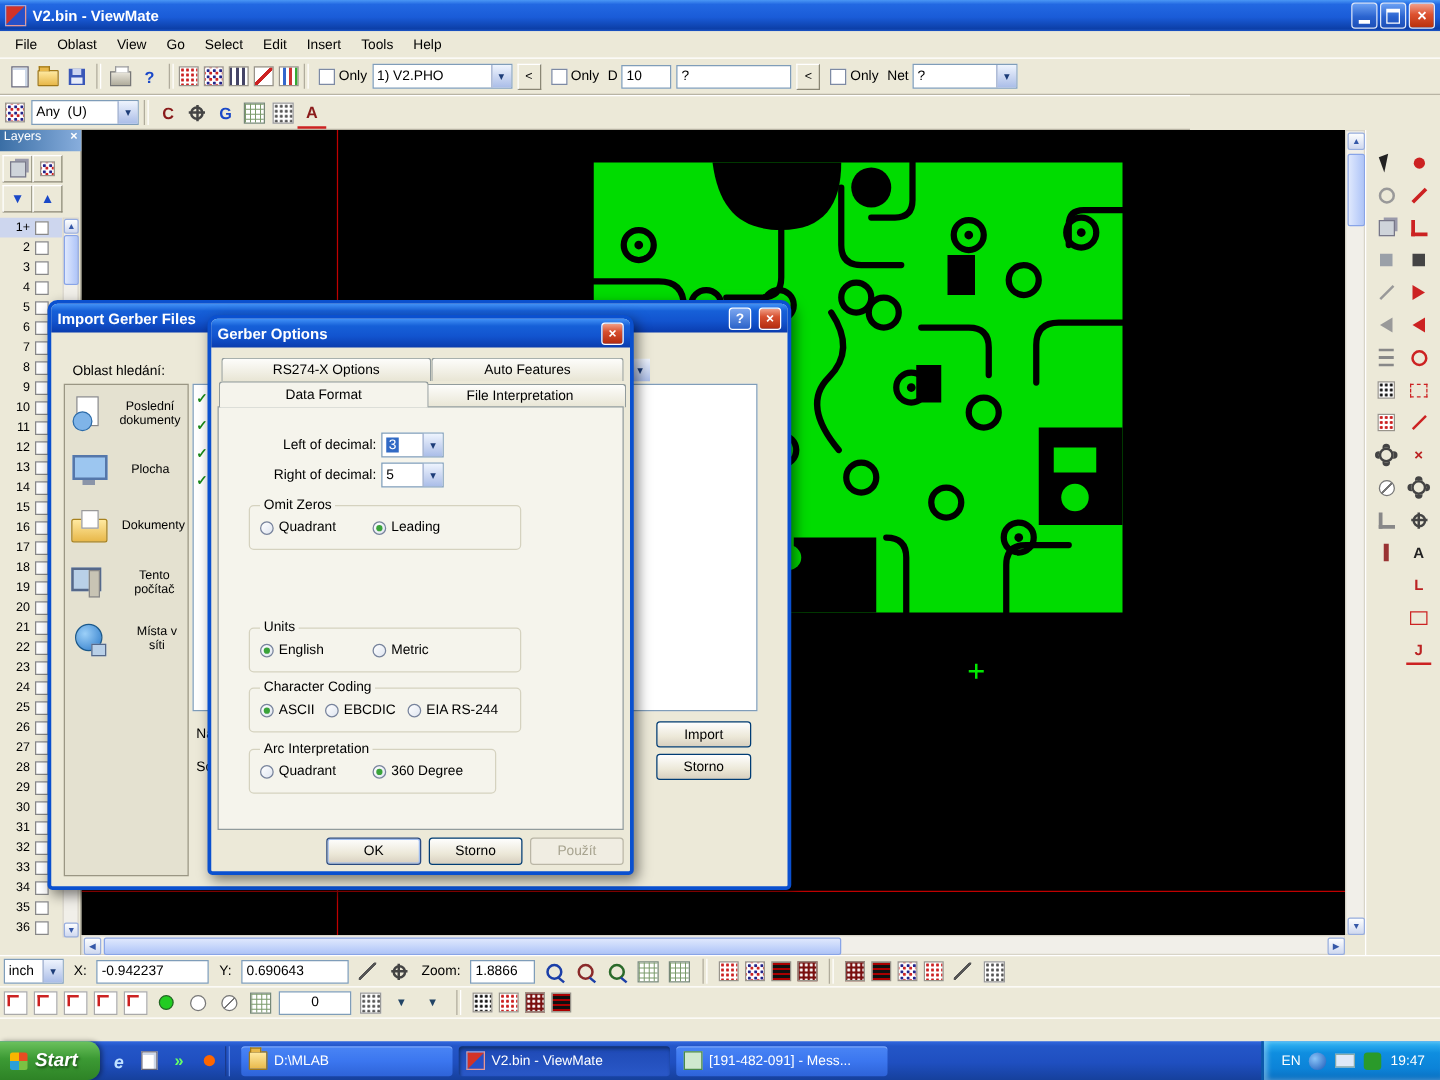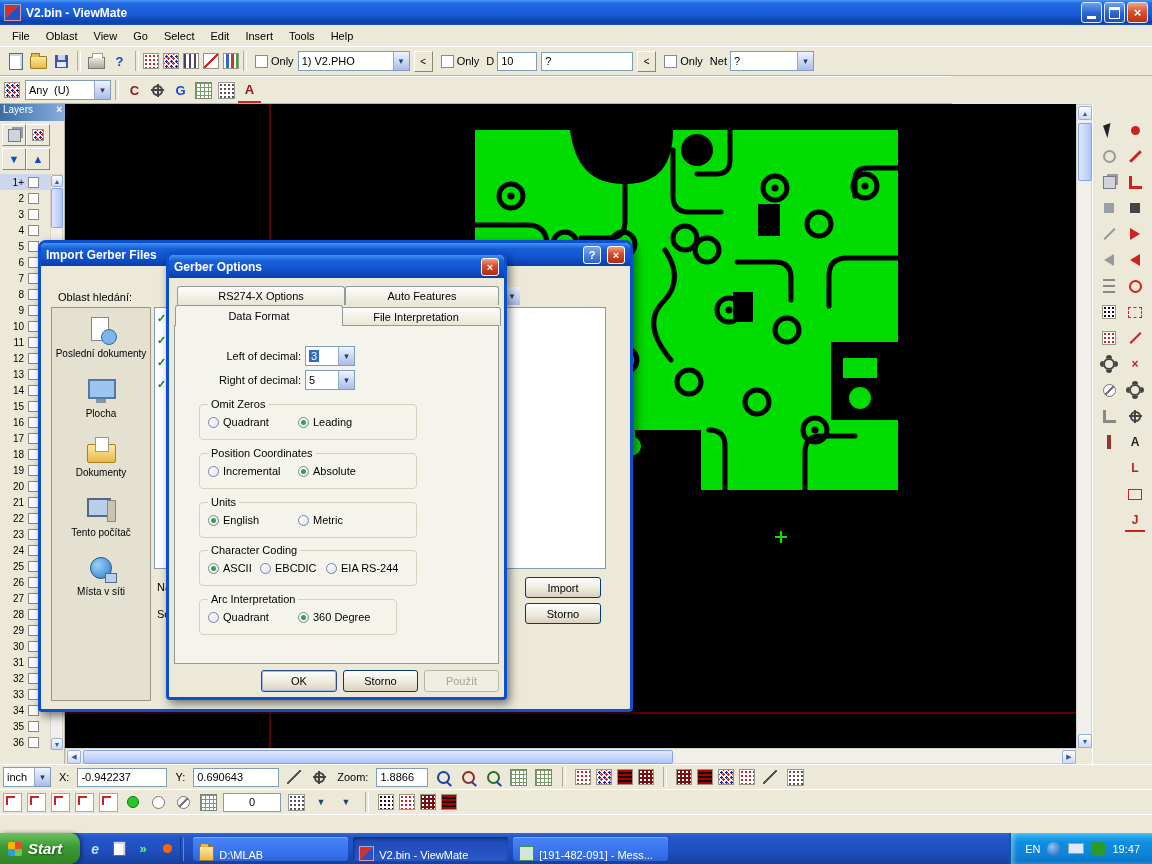--- a/index.html
+++ b/index.html
@@ -144,21 +144,21 @@
   .tabpage{position:absolute;border:1px solid #919b9c;background:#f5f4ec;box-sizing:border-box}
   .grp{position:absolute;border:1px solid #d5d2bf;border-radius:4px;box-sizing:border-box}
   .gl{position:absolute;top:-7px;left:8px;background:#f5f4ec;padding:0 3px;font-size:11px}
   .ropt{position:absolute;top:11px;display:flex;align-items:center;font-size:11px}
   .radio{width:11px;height:11px;border:1px solid #77839c;border-radius:50%;
     background:linear-gradient(135deg,#fff,#dfe5f0);margin-right:4px;position:relative;box-sizing:border-box;flex:none}
   .radio.sel::after{content:"";position:absolute;left:2px;top:2px;width:5px;height:5px;border-radius:50%;background:#3aa33a}
   .dlbl{position:absolute;font-size:11px}
   
   #placesbar{position:absolute;background:#e4e1d0;border:1px solid #9a9684;box-sizing:border-box}
-  .place{display:flex;flex-direction:column;align-items:center;gap:3px;padding:9px 2px 8px;cursor:default}
+  .place{display:flex;align-items:center;gap:17px;padding:9px 2px 8px;cursor:default}
   .pllbl{text-align:center;font-size:10px;line-height:1.15}
   .plic{width:34px;height:28px;position:relative}
   .plic-recent::before{content:"";position:absolute;left:7px;top:0;width:16px;height:22px;background:#fff;border:1px solid #888}
   .plic-recent::after{content:"";position:absolute;right:1px;bottom:0;width:14px;height:14px;border-radius:50%;background:#7fb4e8;border:1px solid #2a6aa8}
   .plic-desktop::before{content:"";position:absolute;left:4px;top:2px;width:24px;height:16px;background:#9cc6f0;border:2px solid #5577aa}
   .plic-desktop::after{content:"";position:absolute;left:12px;bottom:2px;width:10px;height:4px;background:#8a94a8}
   .plic-docs::before{content:"";position:absolute;left:3px;top:8px;width:27px;height:17px;background:linear-gradient(#ffe9a0,#e8b84a);border:1px solid #a8821e;border-radius:2px}
   .plic-docs::after{content:"";position:absolute;left:11px;top:1px;width:12px;height:13px;background:#fff;border:1px solid #999}
   .plic-computer::before{content:"";position:absolute;left:3px;top:2px;width:20px;height:15px;background:#b9d0e8;border:2px solid #55688a}
   .plic-computer::after{content:"";position:absolute;right:2px;top:4px;width:7px;height:20px;background:#c8c4b4;border:1px solid #888}
@@ -166,23 +166,23 @@
   .plic-network::after{content:"";position:absolute;right:1px;bottom:0;width:10px;height:8px;background:#b9d0e8;border:1px solid #55688a}
   .fcheck{color:#1a8a1a;font-size:11px;font-weight:bold;display:block;height:22px}
   
   #taskbar{left:0;top:833px;width:1152px;height:31px;display:flex;align-items:center;
     background:linear-gradient(#3168e0,#2456c8 12%,#1f4fc0 55%,#16409c);box-sizing:border-box}
   #startbtn{height:31px;border-radius:0 10px 10px 0;padding:0 18px 0 8px;display:flex;align-items:center;gap:6px;
     background:linear-gradient(#6cc25e,#3c9a34 45%,#2e8326);color:#fff;font-weight:bold;font-style:italic;
     font-size:15px;text-shadow:1px 1px 2px #1a4f16;box-shadow:2px 0 4px rgba(0,0,0,.4)}
   .winflag{width:14px;height:14px;background:conic-gradient(#e84c22 0 25%,#7bc143 0 50%,#2a9fd8 0 75%,#f8b500 0);border-radius:2px}
   .ql{width:18px;height:18px;display:flex;align-items:center;justify-content:center;margin-left:6px;font-weight:bold}
-  .task{height:24px;margin-left:5px;width:155px;border-radius:3px;flex:none;
+  .task{height:24px;margin-left:5px;width:169px;border-radius:3px;flex:none;
     background:linear-gradient(#4a85f5,#3b76ef 50%,#2e63d8);box-shadow:inset 0 1px 0 #7fa8f8;
-    display:flex;align-items:flex-end;gap:5px;padding:0 6px;color:#fff;font-size:11px;white-space:nowrap;overflow:hidden;box-sizing:border-box}
+    display:flex;align-items:center;gap:5px;padding:0 6px;color:#fff;font-size:11px;white-space:nowrap;overflow:hidden;box-sizing:border-box}
   .task.active{background:linear-gradient(#1e49b4,#2a58c8);box-shadow:inset 1px 2px 3px #10306e}
   .tico{width:13px;height:13px;flex:none}
   #tray{margin-left:auto;height:31px;display:flex;align-items:center;gap:7px;padding:0 12px 0 14px;
     background:linear-gradient(#35b7f5,#0f8ee0 30%,#0c83d8 70%,#0a6fc0);border-left:2px solid #0a5aa8;
     box-shadow:inset 3px 0 4px rgba(255,255,255,.35);color:#fff;font-size:11px}
   .trayic{width:14px;height:14px;flex:none}
 </style>
 </head>
 <body>
 
@@ -802,31 +802,20 @@
         <label class="ropt" style="left:8px">
           <span class="radio"></span>
           <span>Quadrant</span>
         </label>
         <label class="ropt" style="left:98px">
           <span class="radio sel"></span>
           <span>Leading</span>
         </label>
       </div>
 
-      <div class="grp" style="left:24px;top:127px;width:218px;height:36px">
-        <span class="gl">Position Coordinates</span>
-        <label class="ropt" style="left:8px">
-          <span class="radio"></span>
-          <span>Incremental</span>
-        </label>
-        <label class="ropt" style="left:98px">
-          <span class="radio sel"></span>
-          <span>Absolute</span>
-        </label>
-      </div>
 
       <div class="grp" style="left:24px;top:176px;width:218px;height:36px">
         <span class="gl">Units</span>
         <label class="ropt" style="left:8px">
           <span class="radio sel"></span>
           <span>English</span>
         </label>
         <label class="ropt" style="left:98px">
           <span class="radio"></span>
           <span>Metric</span>

